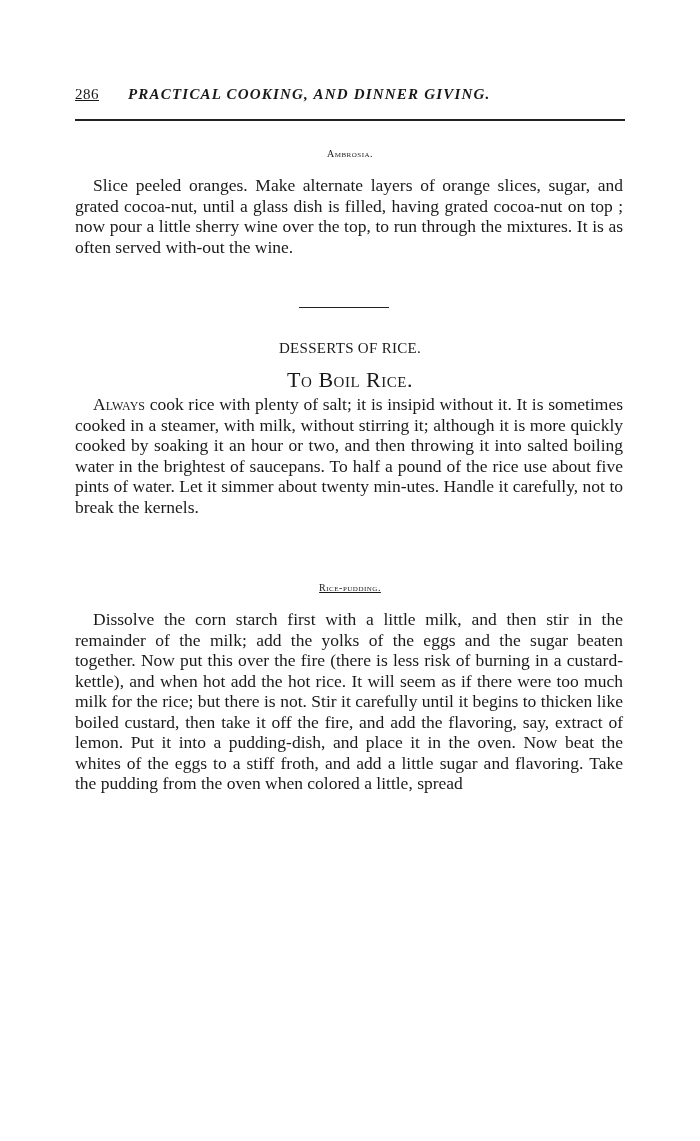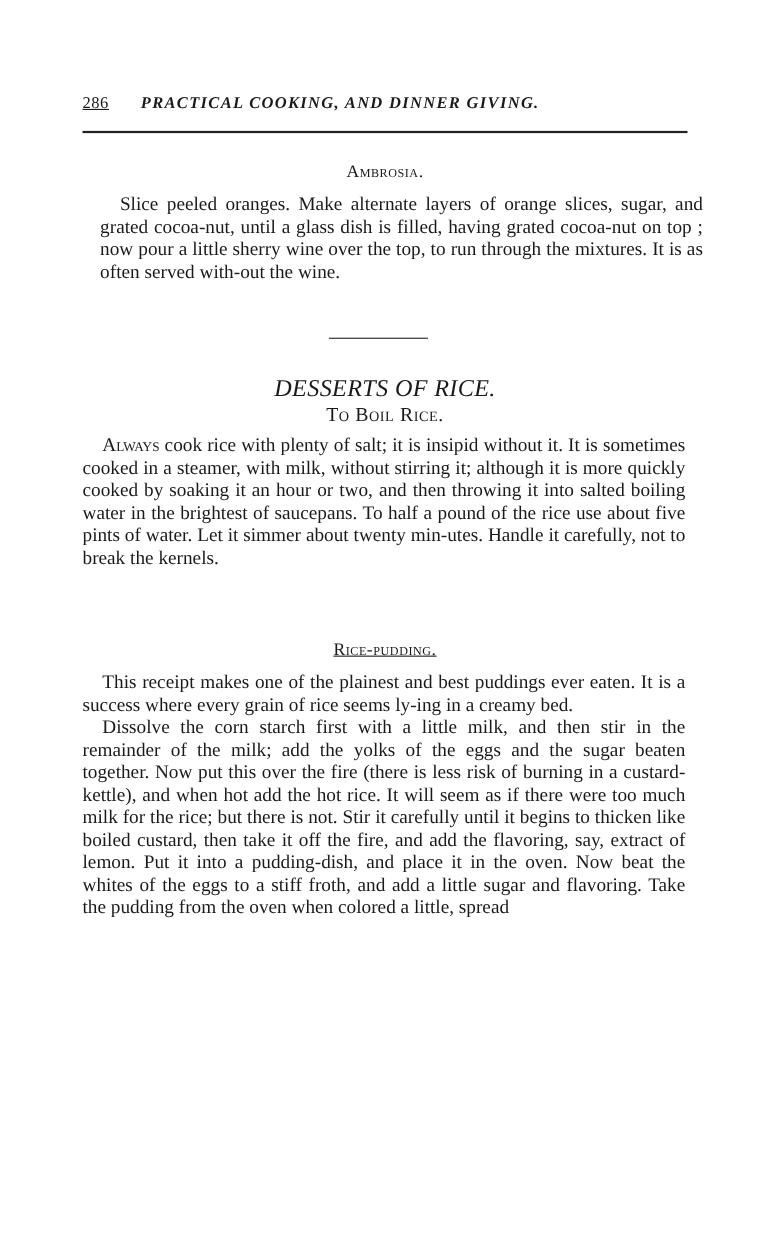--- a/index.html
+++ b/index.html
@@ -18,52 +18,51 @@
     .head-rule {
       position: absolute; top: 119px; left: 0; width: 550px; height: 0;
       border-top: 2px solid #222;
     }
     .body-text {
       position: absolute; left: 0; width: 548px;
       font-size: 17.5px; line-height: 20.5px; text-align: justify;
     }
     .heading {
       position: absolute; left: 0; width: 550px; text-align: center;
-      font-size: 16px; font-variant: small-caps; letter-spacing: 0.5px;
+      font-size: 10px; font-variant: small-caps; letter-spacing: 0.5px;
     }
-    .heading.big { font-size: 22px; font-variant: normal; letter-spacing: 0.3px; font-style: italic; }
-    .heading.mid { font-size: 18px; }
+    .heading.big { font-size: 15px; font-variant: normal; letter-spacing: 0.3px; }
+    .heading.mid { font-size: 22px; }
     .para { margin: 0; text-indent: 18px; }
     .para .sc { font-variant: small-caps; }
     .short-rule {
       position: absolute; left: 224px; width: 90px; height: 0;
       border-top: 1.5px solid #222;
     }
   </style>
 </head>
 <body>
 
 <div class="page">
   <div class="running-head">
     <span class="page-num">286</span>
     <span class="running-title">PRACTICAL COOKING, AND DINNER GIVING.</span>
   </div>
   <div class="head-rule"></div>
 
   <div class="heading" style="top:148px;">Ambrosia.</div>
-  <div class="body-text" style="top:175px;margin-left:16px;">
+  <div class="body-text" style="top:175px;">
     <p class="para">Slice peeled oranges.  Make alternate layers of orange slices, sugar, and grated cocoa-nut, until a glass dish is filled, having grated cocoa-nut on top ; now pour a little sherry wine over the top, to run through the mixtures.  It is as often served with-out the wine.</p>
   </div>
 
   <div class="short-rule" style="top:307px;"></div>
 
   <div class="heading big" style="top:340px;">DESSERTS OF RICE.</div>
   <div class="heading mid" style="top:367px;">To Boil Rice.</div>
   <div class="body-text" style="top:394px;">
     <p class="para"><span class="sc">Always</span><span> cook rice with plenty of salt; it is insipid without it.  It is sometimes cooked in a steamer, with milk, without stirring it; although it is more quickly cooked by soaking it an hour or two, and then throwing it into salted boiling water in the brightest of saucepans.  To half a pound of the rice use about five pints of water.  Let it simmer about twenty min-utes.  Handle it carefully, not to break the kernels.</span></p>
   </div>
 
   <div class="heading" style="top:582px;text-decoration:underline;">Rice-pudding.</div>
   <div class="body-text" style="top:609px;">
-    <p class="para">This receipt makes one of the plainest and best puddings ever eaten.  It is a success where every grain of rice seems ly-ing in a creamy bed.</p>
     <p class="para">Dissolve the corn starch first with a little milk, and then stir in the remainder of the milk; add the yolks of the eggs and the sugar beaten together.  Now put this over the fire (there is less risk of burning in a custard-kettle), and when hot add the hot rice.  It will seem as if there were too much milk for the rice; but there is not.  Stir it carefully until it begins to thicken like boiled custard, then take it off the fire, and add the flavoring, say, extract of lemon.  Put it into a pudding-dish, and place it in the oven.  Now beat the whites of the eggs to a stiff froth, and add a little sugar and flavoring. Take the pudding from the oven when colored a little, spread</p>
   </div>
 </div>
 
 </body></html>

